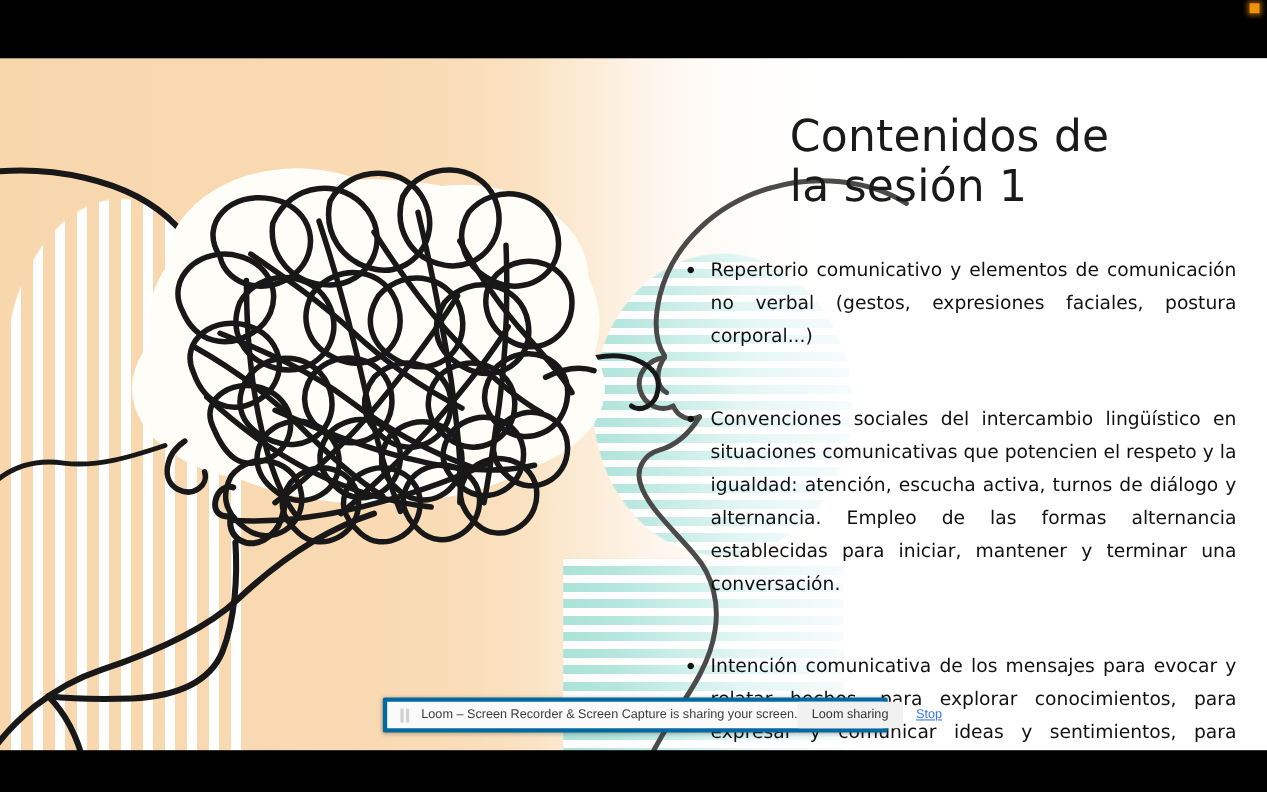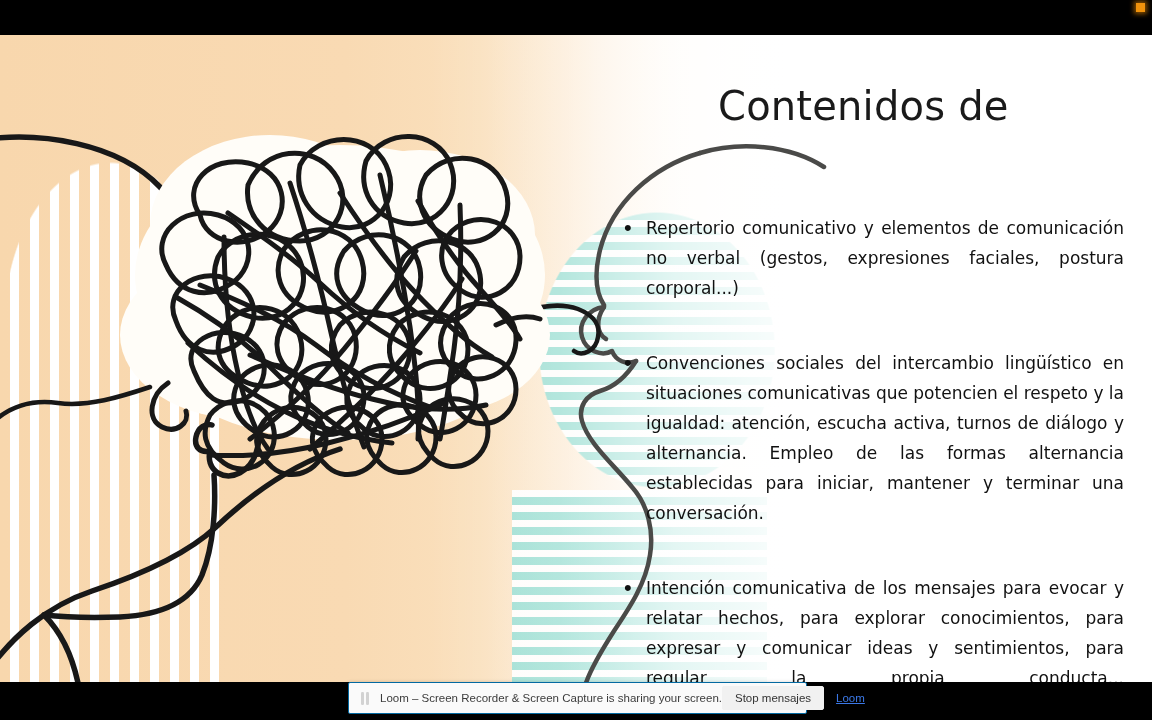--- a/index.html
+++ b/index.html
@@ -9,21 +9,21 @@
   #screen { position:relative; width:1152px; height:720px; background:#000; }
 
   
   .bar-top    { position:absolute; left:0; top:0;    width:1152px; height:35px; background:#000; z-index:40; }
   .bar-bottom { position:absolute; left:0; top:682px;width:1152px; height:38px; background:#000; z-index:40; }
 
   .rec-dot { position:absolute; left:1136px; top:3px; width:9px; height:9px;
              background:#f0920c; box-shadow:0 0 5px 2px rgba(255,150,0,.55); z-index:41; }
 
   
-  #slide { position:absolute; left:0; top:35px; width:1152px; height:647px; overflow:hidden;
+  #slide { position:absolute; left:0; top:53px; width:1152px; height:647px; overflow:hidden;
            background:linear-gradient(to right,
               #f8d7ad 0%, #f9daB3 30%, #fae0bd 42%, #fdf0e0 52%,
               #fffbf6 60%, #ffffff 68%, #ffffff 100%); z-index:5; }
 
   
   .left-head-stripes {
     position:absolute; left:-10px; top:100px; width:240px; height:560px;
     background:repeating-linear-gradient(to right,
         #ffffff 0px,#ffffff 9px, rgba(255,255,255,0) 9px, rgba(255,255,255,0) 20px);
     -webkit-mask-image:radial-gradient(ellipse 150px 230px at 120px 190px, #000 70%, transparent 71%);
@@ -66,23 +66,23 @@
            font-weight:400; color:#1a1a1a; letter-spacing:.2px; }
   .bullets { position:absolute; left:624px; top:178px; width:500px; color:#111; }
   .bullet-row { display:flex; margin-bottom:15px; }
   .bullet-dot { flex:0 0 22px; font-size:22px; line-height:30px; color:#111; text-align:left; }
   .bullet-text { flex:1; font-family:"DejaVu Sans", sans-serif; font-size:17px; line-height:30px;
                  text-align:justify; color:#111; }
   .bullet-text::after { content:""; display:inline-block; width:100%; }
 
   
   .share-bar { position:absolute; left:348px; top:634px; width:459px; height:32px;
-               background:#fafafa; border:1px solid #0369a1; border-radius:2px;
+               background:#fafafa; border:4px solid #0369a1; border-radius:2px;
                box-shadow:0 1px 4px rgba(0,0,0,.28); display:flex; align-items:center;
-               padding:0 8px 0 10px; z-index:50;margin-top:48px; }
+               padding:0 8px 0 10px; z-index:50; }
   .share-icon { width:13px; height:15px; margin-right:8px; opacity:.35; flex:0 0 auto; }
   .share-msg { font-family:"Liberation Sans", sans-serif; font-size:11.5px; color:#3c3c3c;
                flex:1 1 auto; white-space:nowrap; }
   .stop-btn { font-family:"Liberation Sans", sans-serif; font-size:11.5px; color:#333;
               background:#f1f1f1; border:1px solid #f1f1f1; border-radius:2px;
               padding:5px 12px; margin-right:12px; cursor:pointer; white-space:nowrap; }
   .hide-link { font-family:"Liberation Sans", sans-serif; font-size:11.5px; color:#3b78e7;
                text-decoration:underline; cursor:pointer; margin-right:6px; white-space:nowrap; }
 </style>
 </head>
@@ -230,20 +230,21 @@
         <path d="M 168,348 C 150,360 146,384 162,392 C 176,399 190,388 186,376"></path>
       </g>
 
       <g fill="none" stroke="#181818" stroke-width="4.5" stroke-linecap="round">
         <path d="M 150,352 C 120,362 88,372 58,368 C 30,364 8,372 -10,390"></path>
       </g>
     </svg>
 
     <div class="title">
       <div>Contenidos de</div>
+      <div>la sesión 1</div>
     </div>
 
     <div class="bullets">
       <div class="bullet-row">
         <span class="bullet-dot">•</span>
         <span class="bullet-text">Repertorio comunicativo y elementos de comunicación no verbal (gestos, expresiones faciales, postura corporal...)</span>
       </div>
       <div class="bullet-row">
         <span class="bullet-dot">•</span>
         <span class="bullet-text">Convenciones sociales del intercambio lingüístico en situaciones comunicativas que potencien el respeto y la igualdad: atención, escucha activa, turnos de diálogo y alternancia. Empleo de las formas alternancia establecidas para iniciar, mantener y terminar una conversación.</span>
@@ -254,18 +255,18 @@
       </div>
     </div>
   </div>
 
   <div class="share-bar">
     <svg class="share-icon" viewBox="0 0 13 15">
       <rect x="2" y="1" width="3" height="13" rx="1.2" fill="#8a8a8a"></rect>
       <rect x="7" y="1" width="3" height="13" rx="1.2" fill="#8a8a8a"></rect>
     </svg>
     <span class="share-msg">Loom – Screen Recorder &amp; Screen Capture is sharing your screen.</span>
-    <button class="stop-btn">Stop mensajes</button>
-    <span class="hide-link">Loom</span>
+    <button class="stop-btn">Loom sharing</button>
+    <span class="hide-link">Stop</span>
   </div>
 
   <div class="bar-bottom"></div>
 </div>
 
 </body></html>

